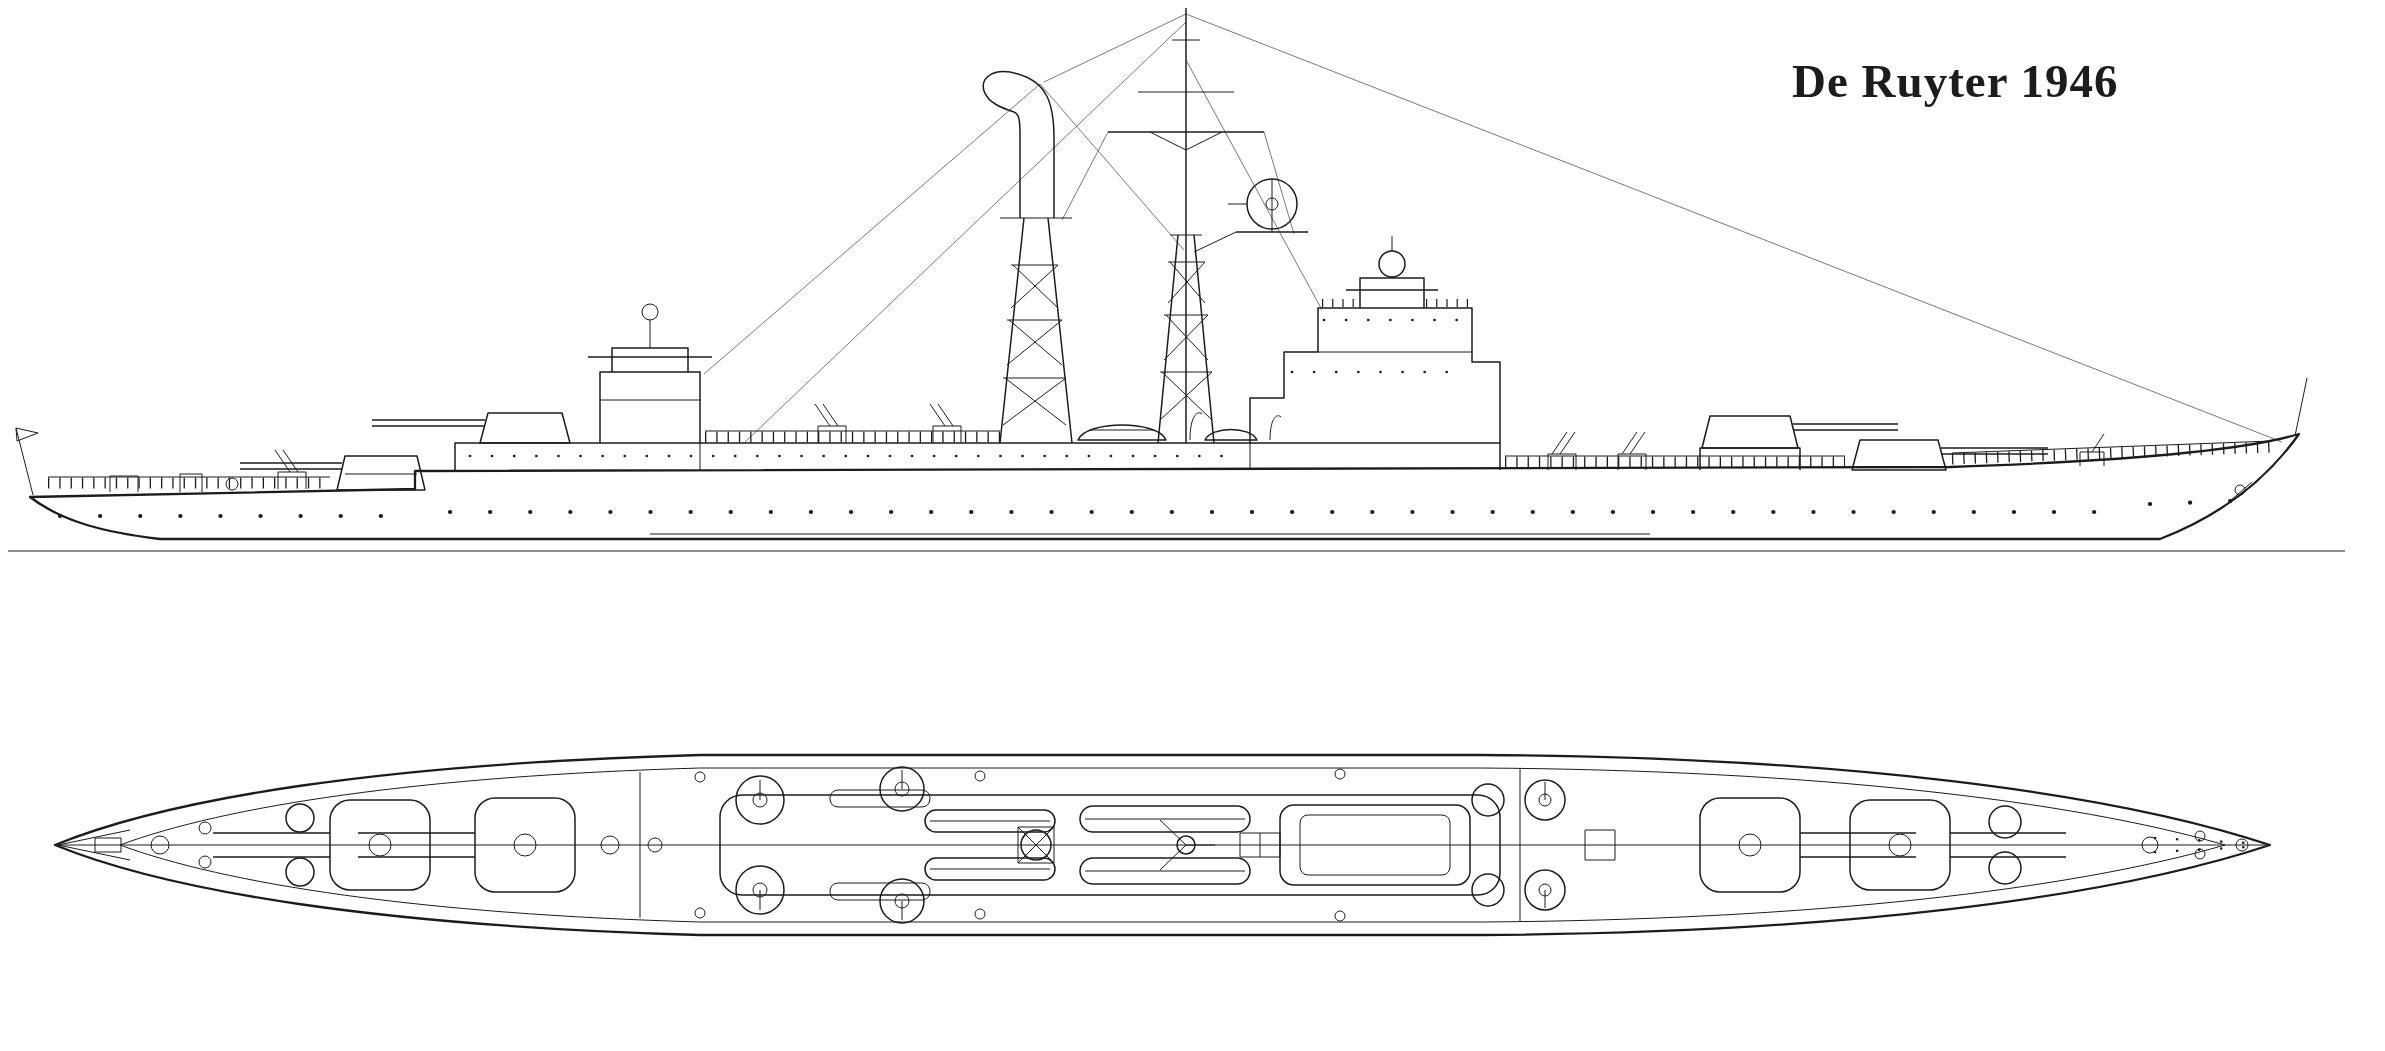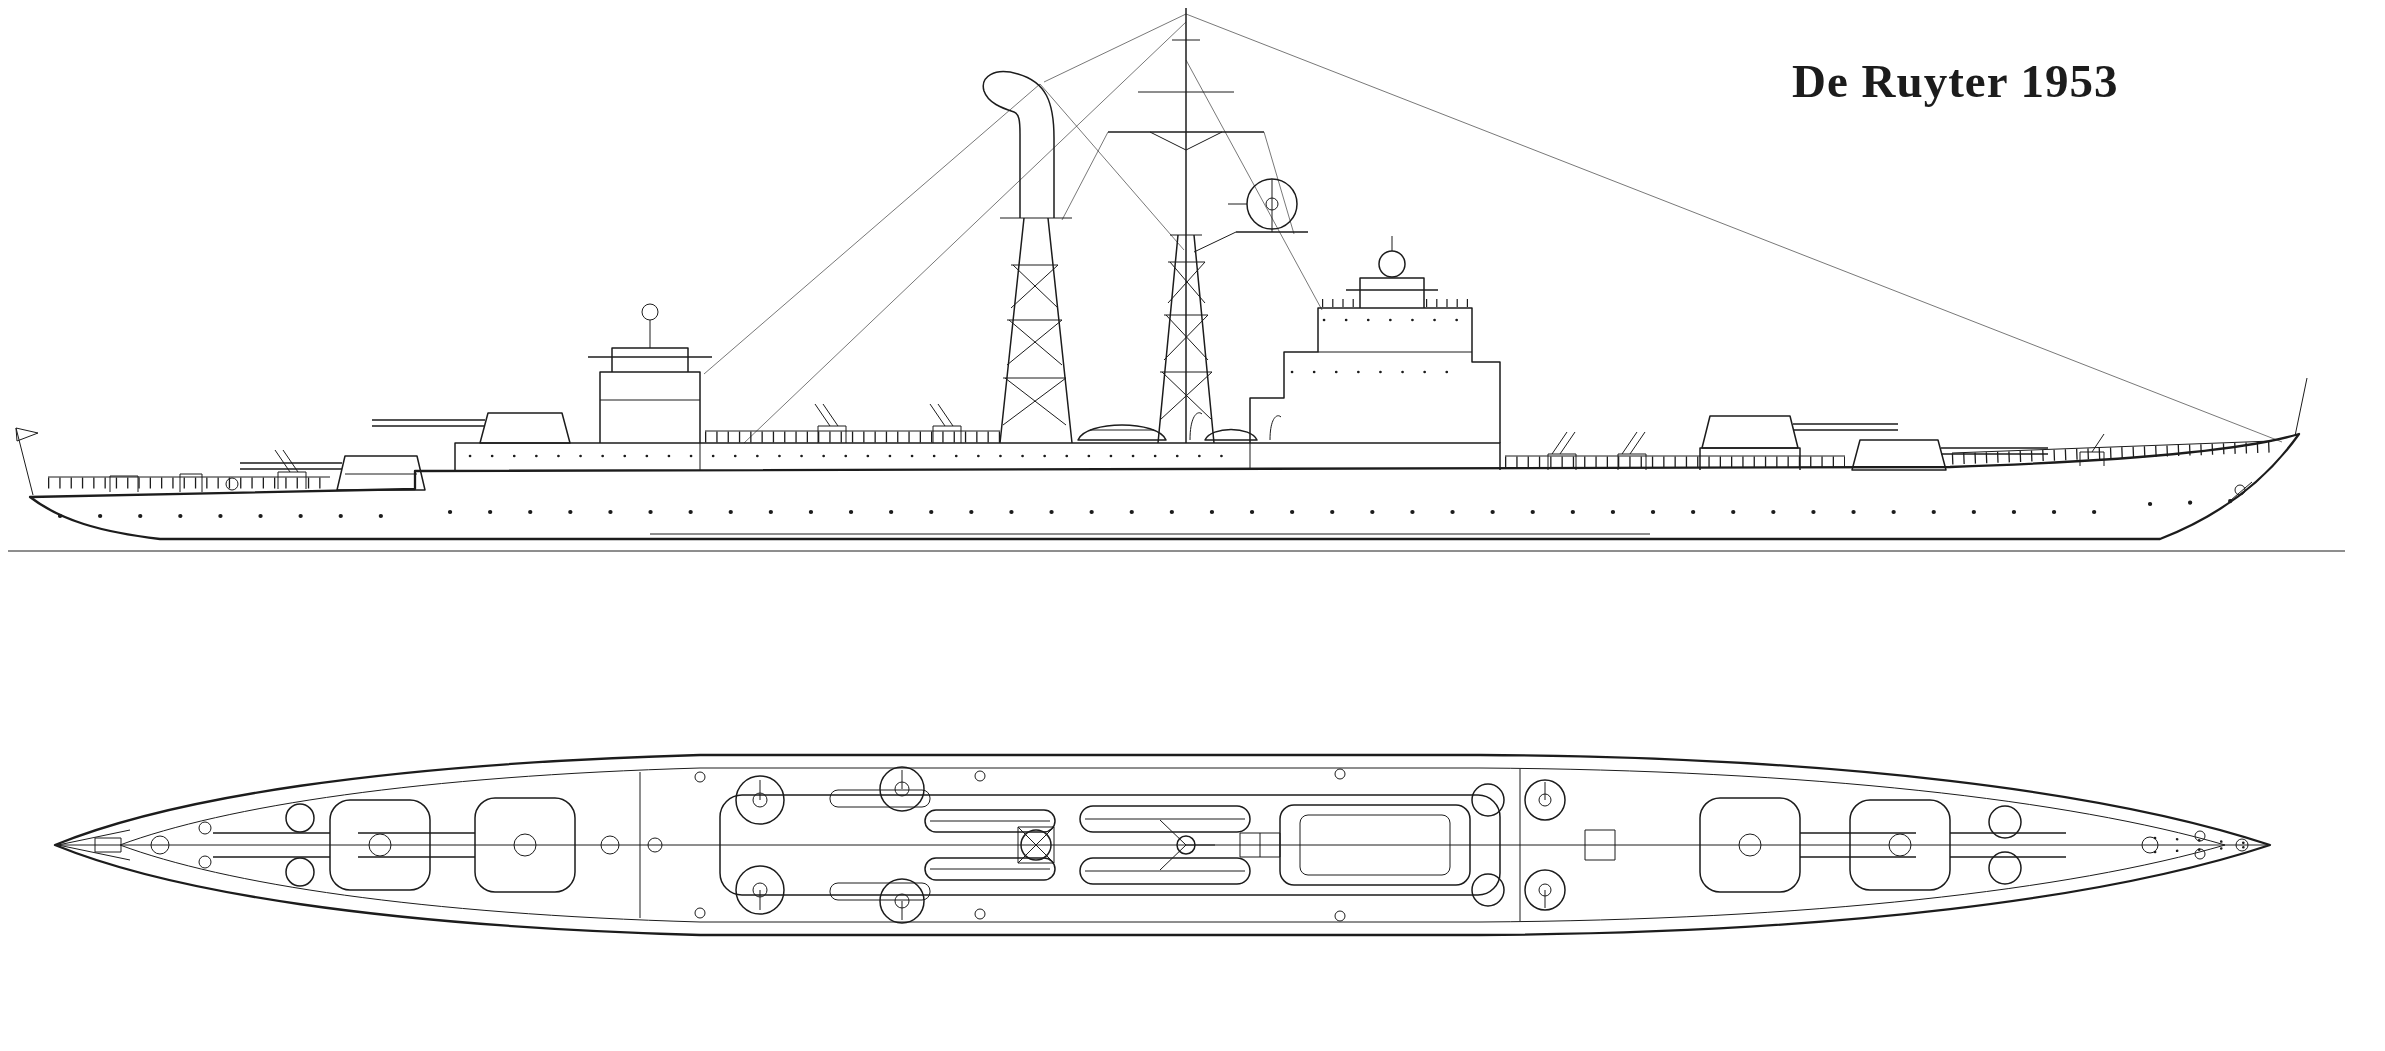--- a/index.html
+++ b/index.html
@@ -24,21 +24,21 @@
   .ticks-sm { stroke-width:8;  stroke-dasharray:1.2 9;  }
   .dots  { stroke-width:4.2; stroke-dasharray:.1 40; stroke-linecap:round; }
   .dots2 { stroke-width:2.6; stroke-dasharray:.1 22; stroke-linecap:round; }
   .fillk { fill:var(--ink); stroke:none; }
 </style>
 </head>
 <body>
 
 <div class="page">
 
-  <div class="title">De Ruyter 1953</div>
+  <div class="title">De Ruyter 1946</div>
 
   <svg class="bp" viewBox="0 0 2385 1051">
 
     <g>
 
       <g>
         <path class="s0" d="M 30,497 C 60,520 100,532 160,539 L 2160,539 C 2230,512 2272,472 2299,434 C 2240,452 2100,462 1950,467 L 415,471 L 415,489 L 30,497 Z"></path>
         <path class="s2" d="M 8,551 L 2345,551"></path>
         <path class="s2" d="M 650,534 L 1650,534"></path>
         <path class="dots" d="M 450,512 L 2130,512"></path>

